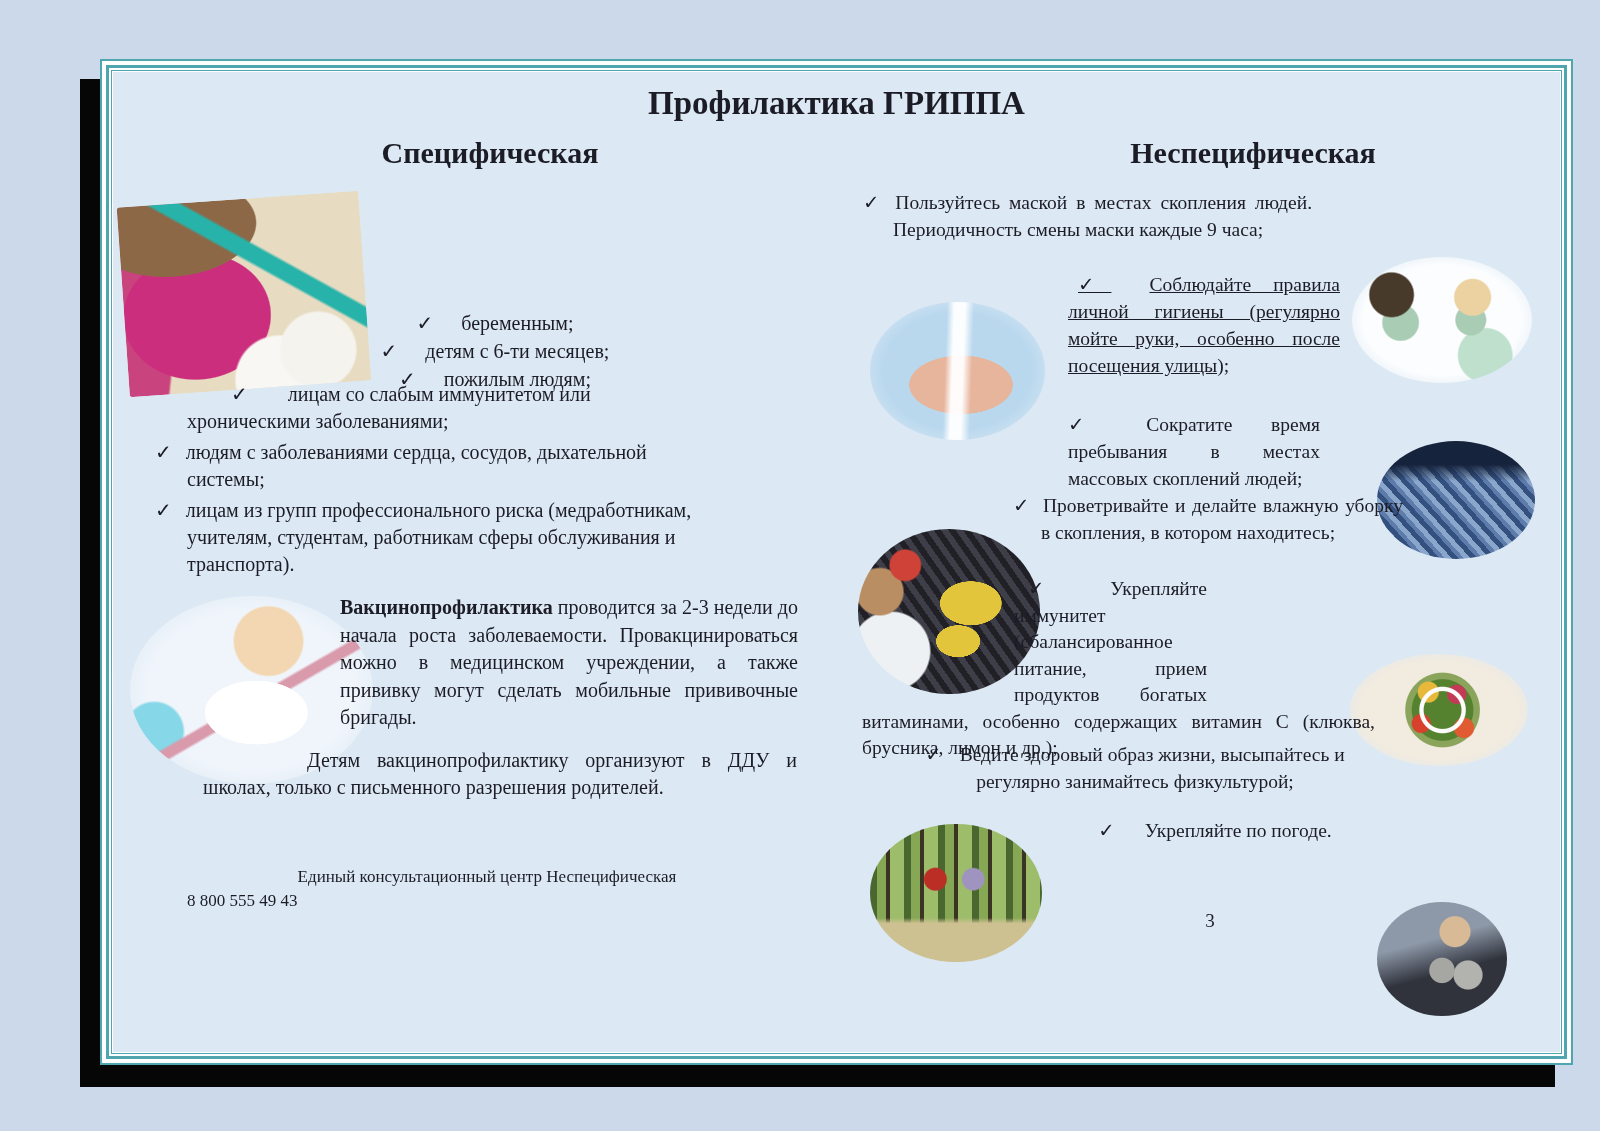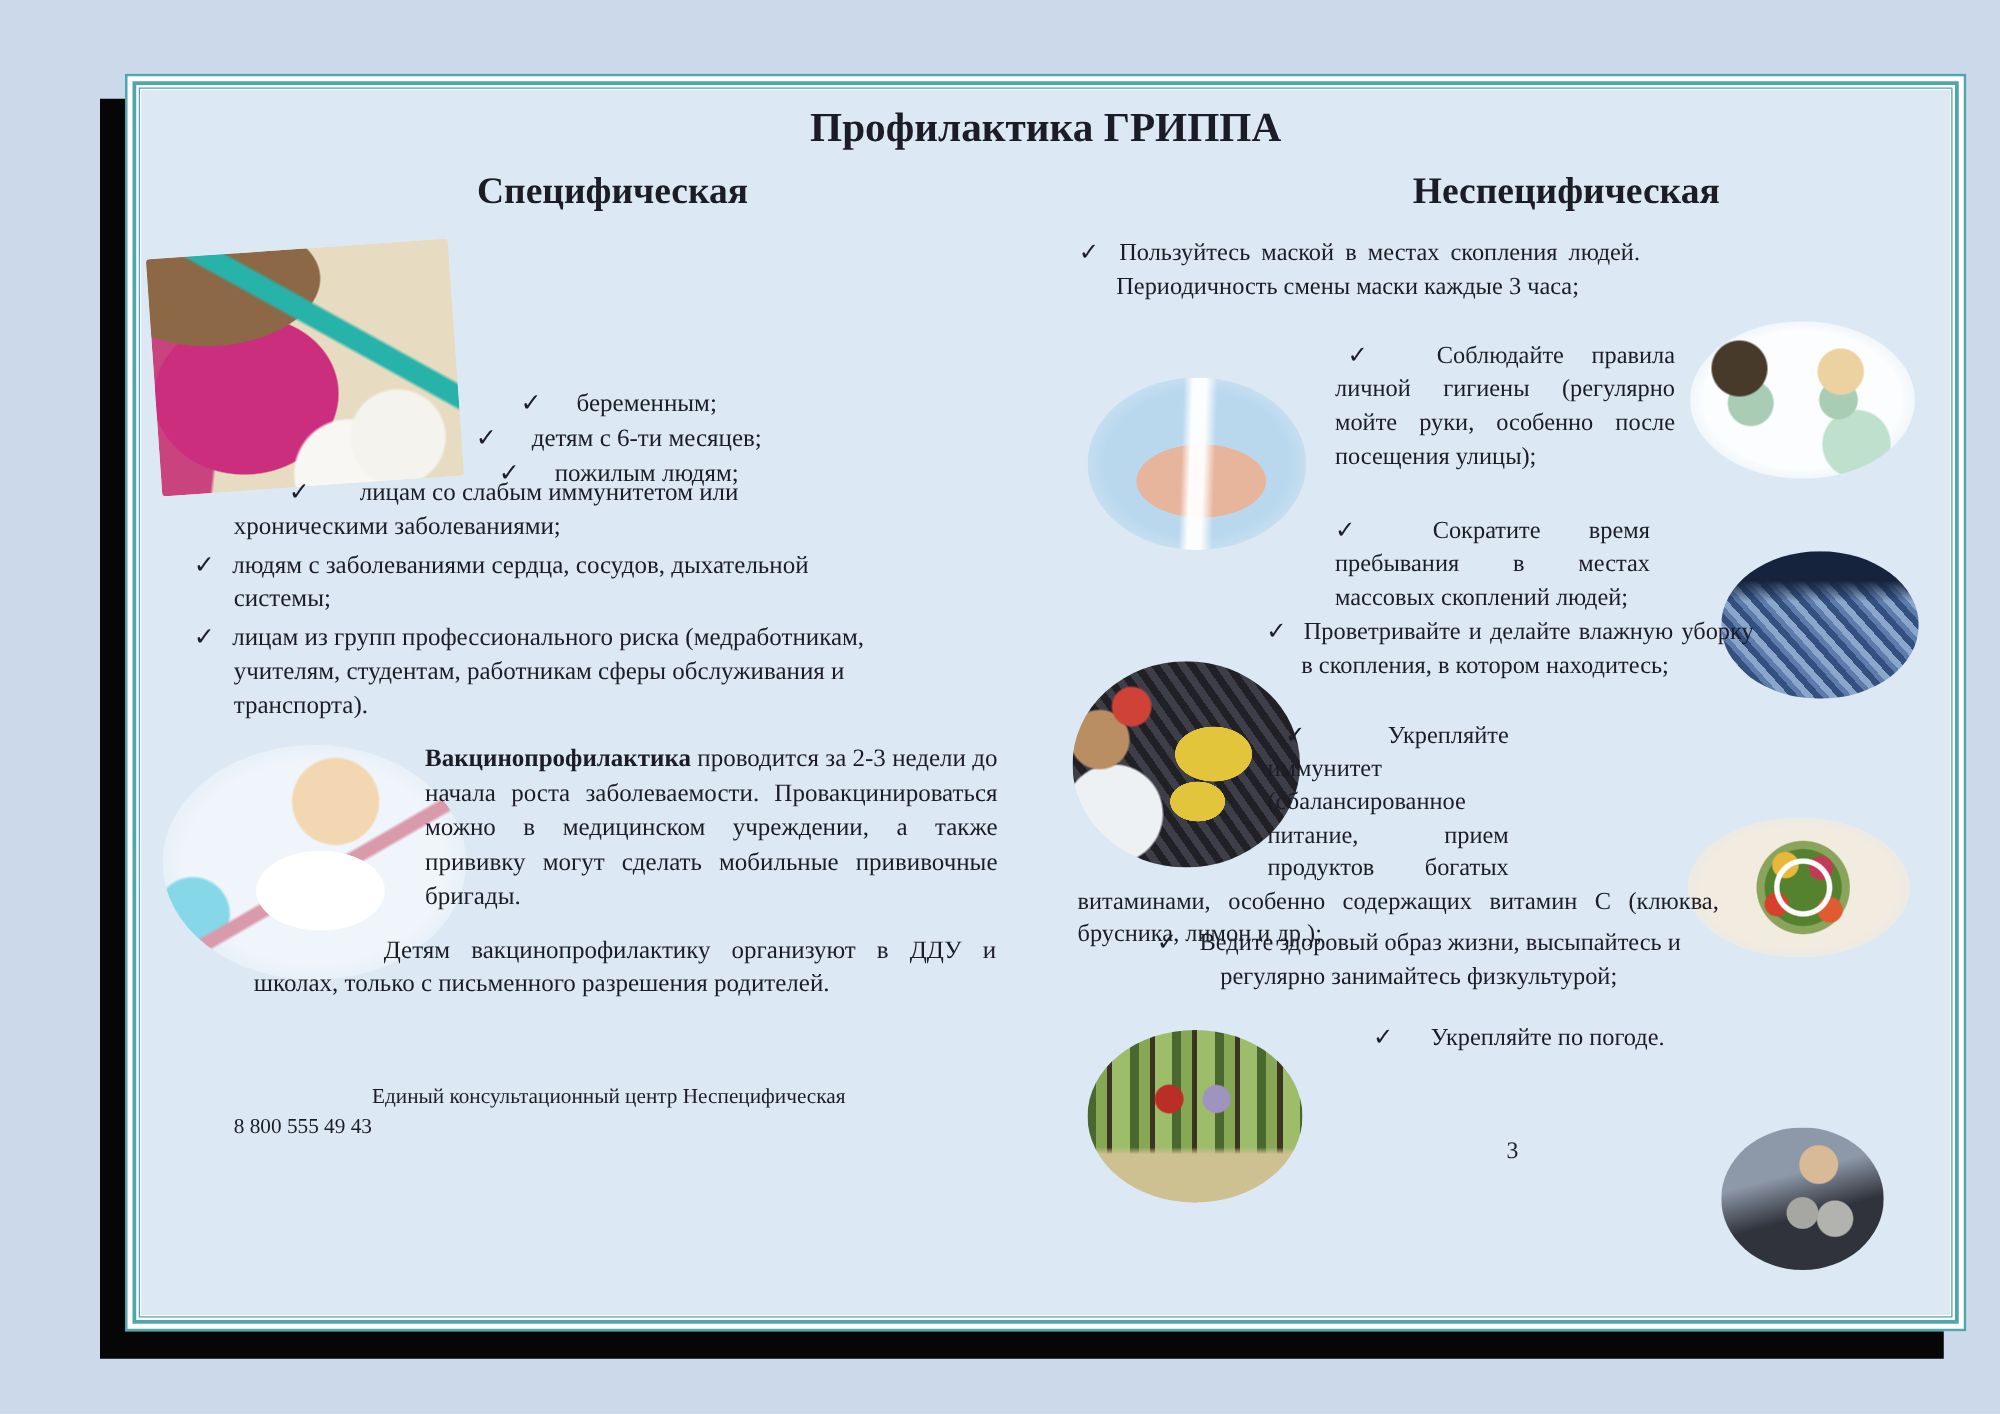--- a/index.html
+++ b/index.html
@@ -34,21 +34,21 @@
   .wli-first{text-indent:44px;}
   .wli-first .chk{margin-right:40px;}
   .vacc{left:240px;top:535px;width:458px;text-align:justify;line-height:27.5px;}
   .children{left:103px;top:688px;width:594px;text-align:justify;text-indent:104px;}
   .footer1{left:87px;top:806px;width:600px;text-align:center;font-size:17px;line-height:24px;}
   .footer2{left:87px;top:830px;width:600px;text-align:left;font-size:17px;line-height:24px;}
 
   .rb{text-align:justify;font-size:19.5px;}
   .r1{left:763px;top:130px;width:637px;padding-left:30px;text-indent:-30px;}
   .r1 .chk{margin-right:12px;}
-  .r2{left:968px;top:212px;width:272px;text-indent:10px;}
+  .r2{left:968px;top:212px;width:272px;text-indent:10px;text-decoration:underline;}
   .r2 .chk{margin-right:38px;}
   .r3{left:762px;top:352px;width:458px;}
   .r3 .chk{margin-right:28px;}
   .r4{left:765px;top:433px;width:510px;padding-left:28px;text-indent:-28px;}
   .r4 .chk{margin-right:12px;}
   .r5{left:762px;top:517px;width:513px;line-height:26.5px;text-indent:14px;}
   .r5 .chk{margin-right:30px;}
   .r6{left:800px;top:682px;width:470px;text-align:center;}
   .r6 .chk{margin-right:18px;}
   .r7{left:880px;top:758px;width:470px;text-align:center;}
@@ -184,21 +184,21 @@
         <div class="wli"><span class="chk">✓</span><span>лицам из групп профессионального риска (медработникам, учителям, студентам, работникам сферы обслуживания и транспорта).</span></div>
       </div>
 
       <div class="txt vacc"><b>Вакцинопрофилактика</b><span> проводится за 2-3 недели до начала роста заболеваемости. Провакцинироваться можно в медицинском учреждении, а также прививку могут сделать мобильные прививочные бригады.</span></div>
 
       <div class="txt children">Детям вакцинопрофилактику организуют в ДДУ и школах, только с письменного разрешения родителей.</div>
 
       <div class="txt footer1">Единый консультационный центр Неспецифическая</div>
       <div class="txt footer2">8 800 555 49 43</div>
 
-      <div class="txt rb r1"><span class="sp sp-r1"></span><span class="chk">✓</span><span>Пользуйтесь маской в местах скопления людей. Периодичность смены маски каждые 3 часа;</span></div>
+      <div class="txt rb r1"><span class="sp sp-r1"></span><span class="chk">✓</span><span>Пользуйтесь маской в местах скопления людей. Периодичность смены маски каждые 9 часа;</span></div>
 
       <div class="txt rb r2"><span class="chk">✓</span><span>Соблюдайте правила личной гигиены (регулярно мойте руки, особенно после посещения улицы);</span></div>
 
       <div class="txt rb r3"><span class="sp sp-r3"></span><span class="chk">✓</span><span>Сократите время пребывания в местах массовых скоплений людей;</span></div>
 
       <div class="txt rb r4"><span class="sp sp-r4"></span><span class="chk">✓</span><span>Проветривайте и делайте влажную уборку в скопления, в котором находитесь;</span></div>
 
       <div class="txt rb r5"><span class="sp sp-r5l"></span><span class="sp sp-r5r"></span><span class="chk">✓</span><span>Укрепляйте иммунитет (сбалансированное питание, прием продуктов богатых витаминами, особенно содержащих витамин С (клюква, брусника, лимон и др.);</span></div>
 
       <div class="txt rb r6"><span class="chk">✓</span><span>Ведите здоровый образ жизни, высыпайтесь и регулярно занимайтесь физкультурой;</span></div>

